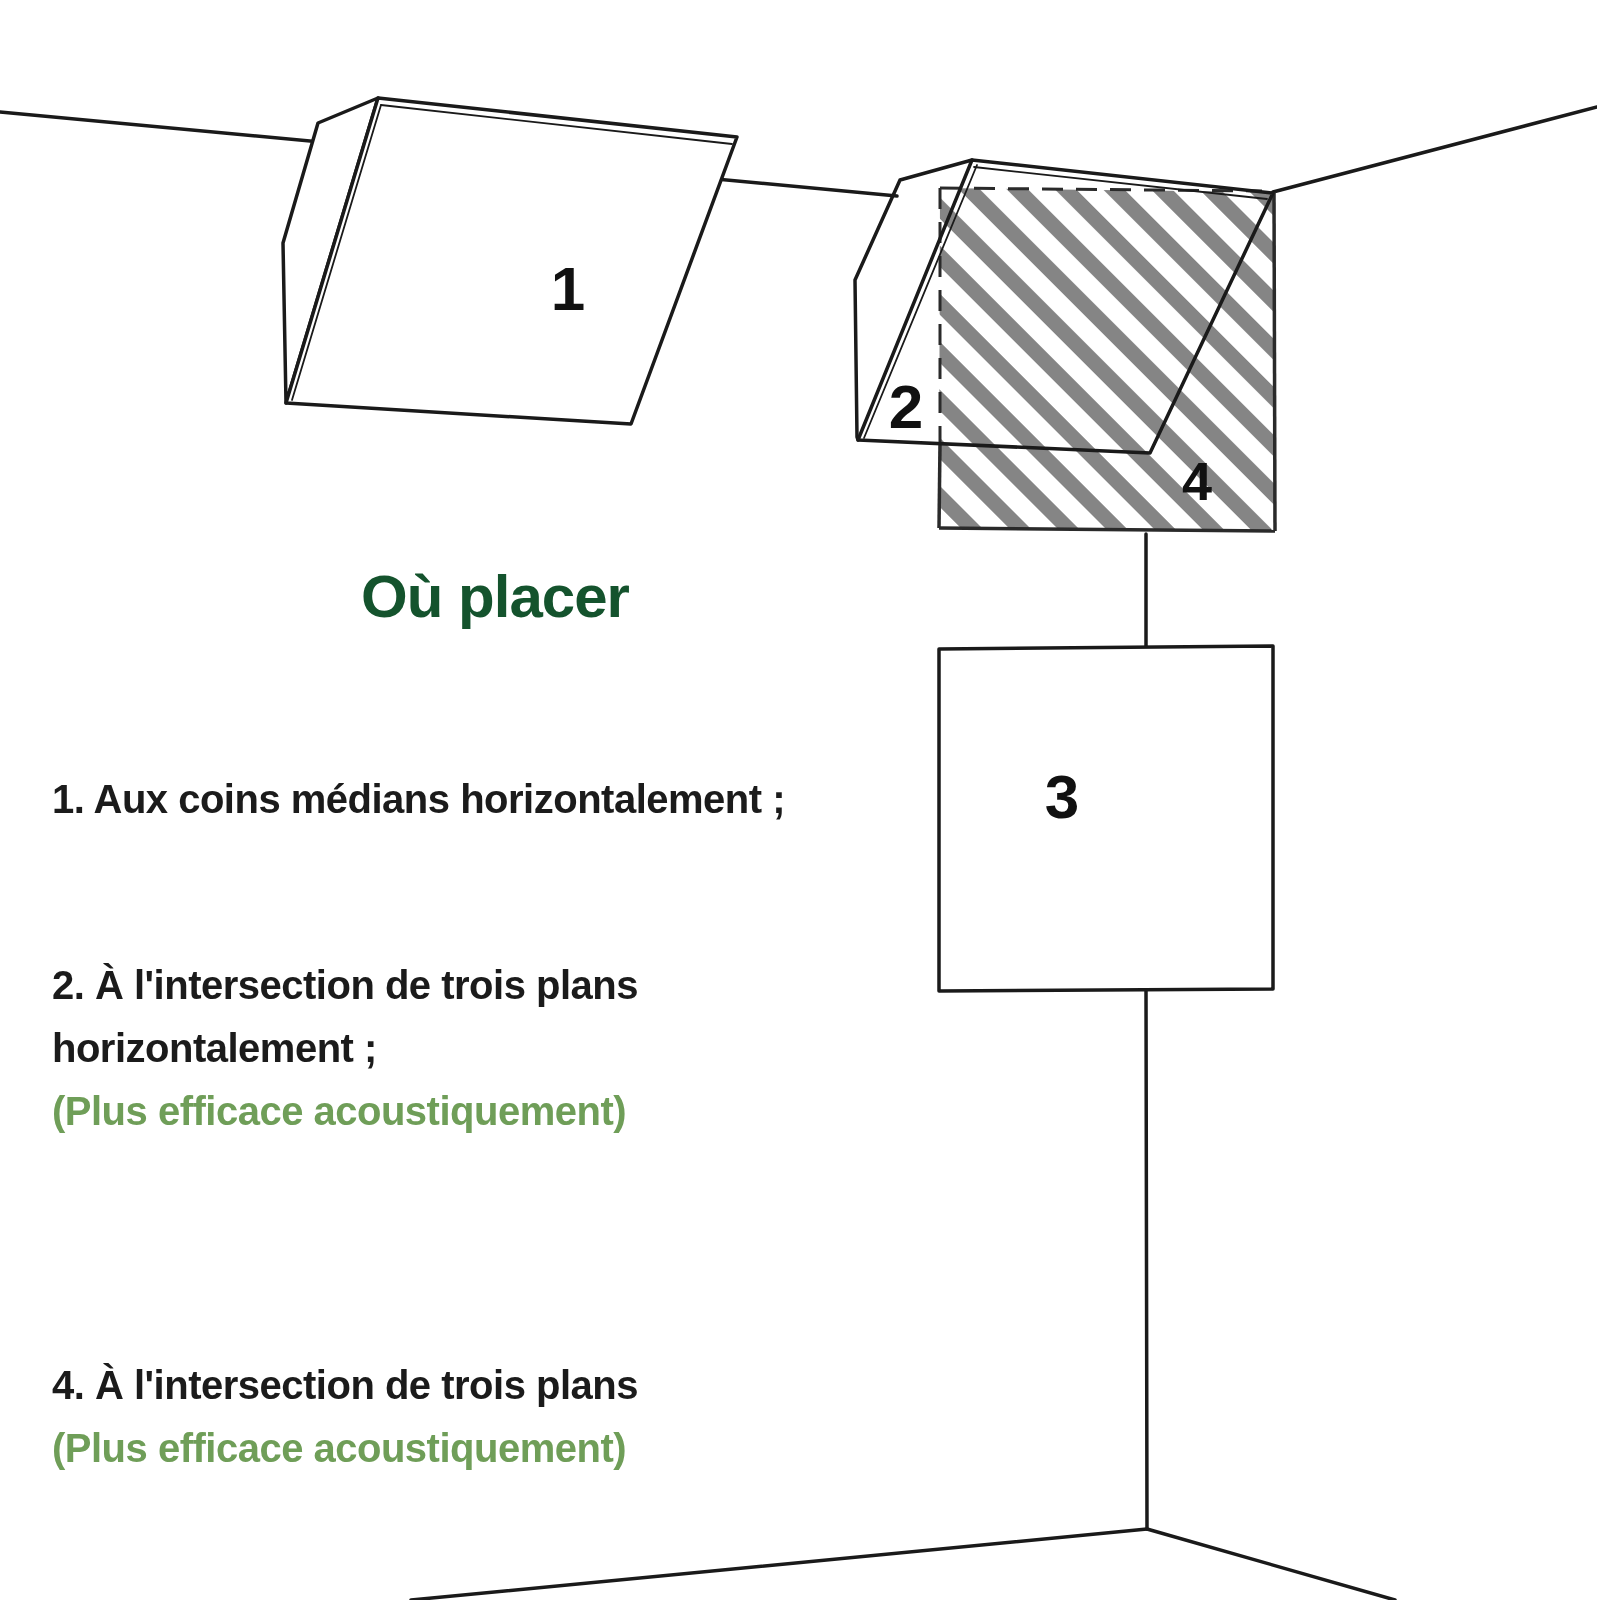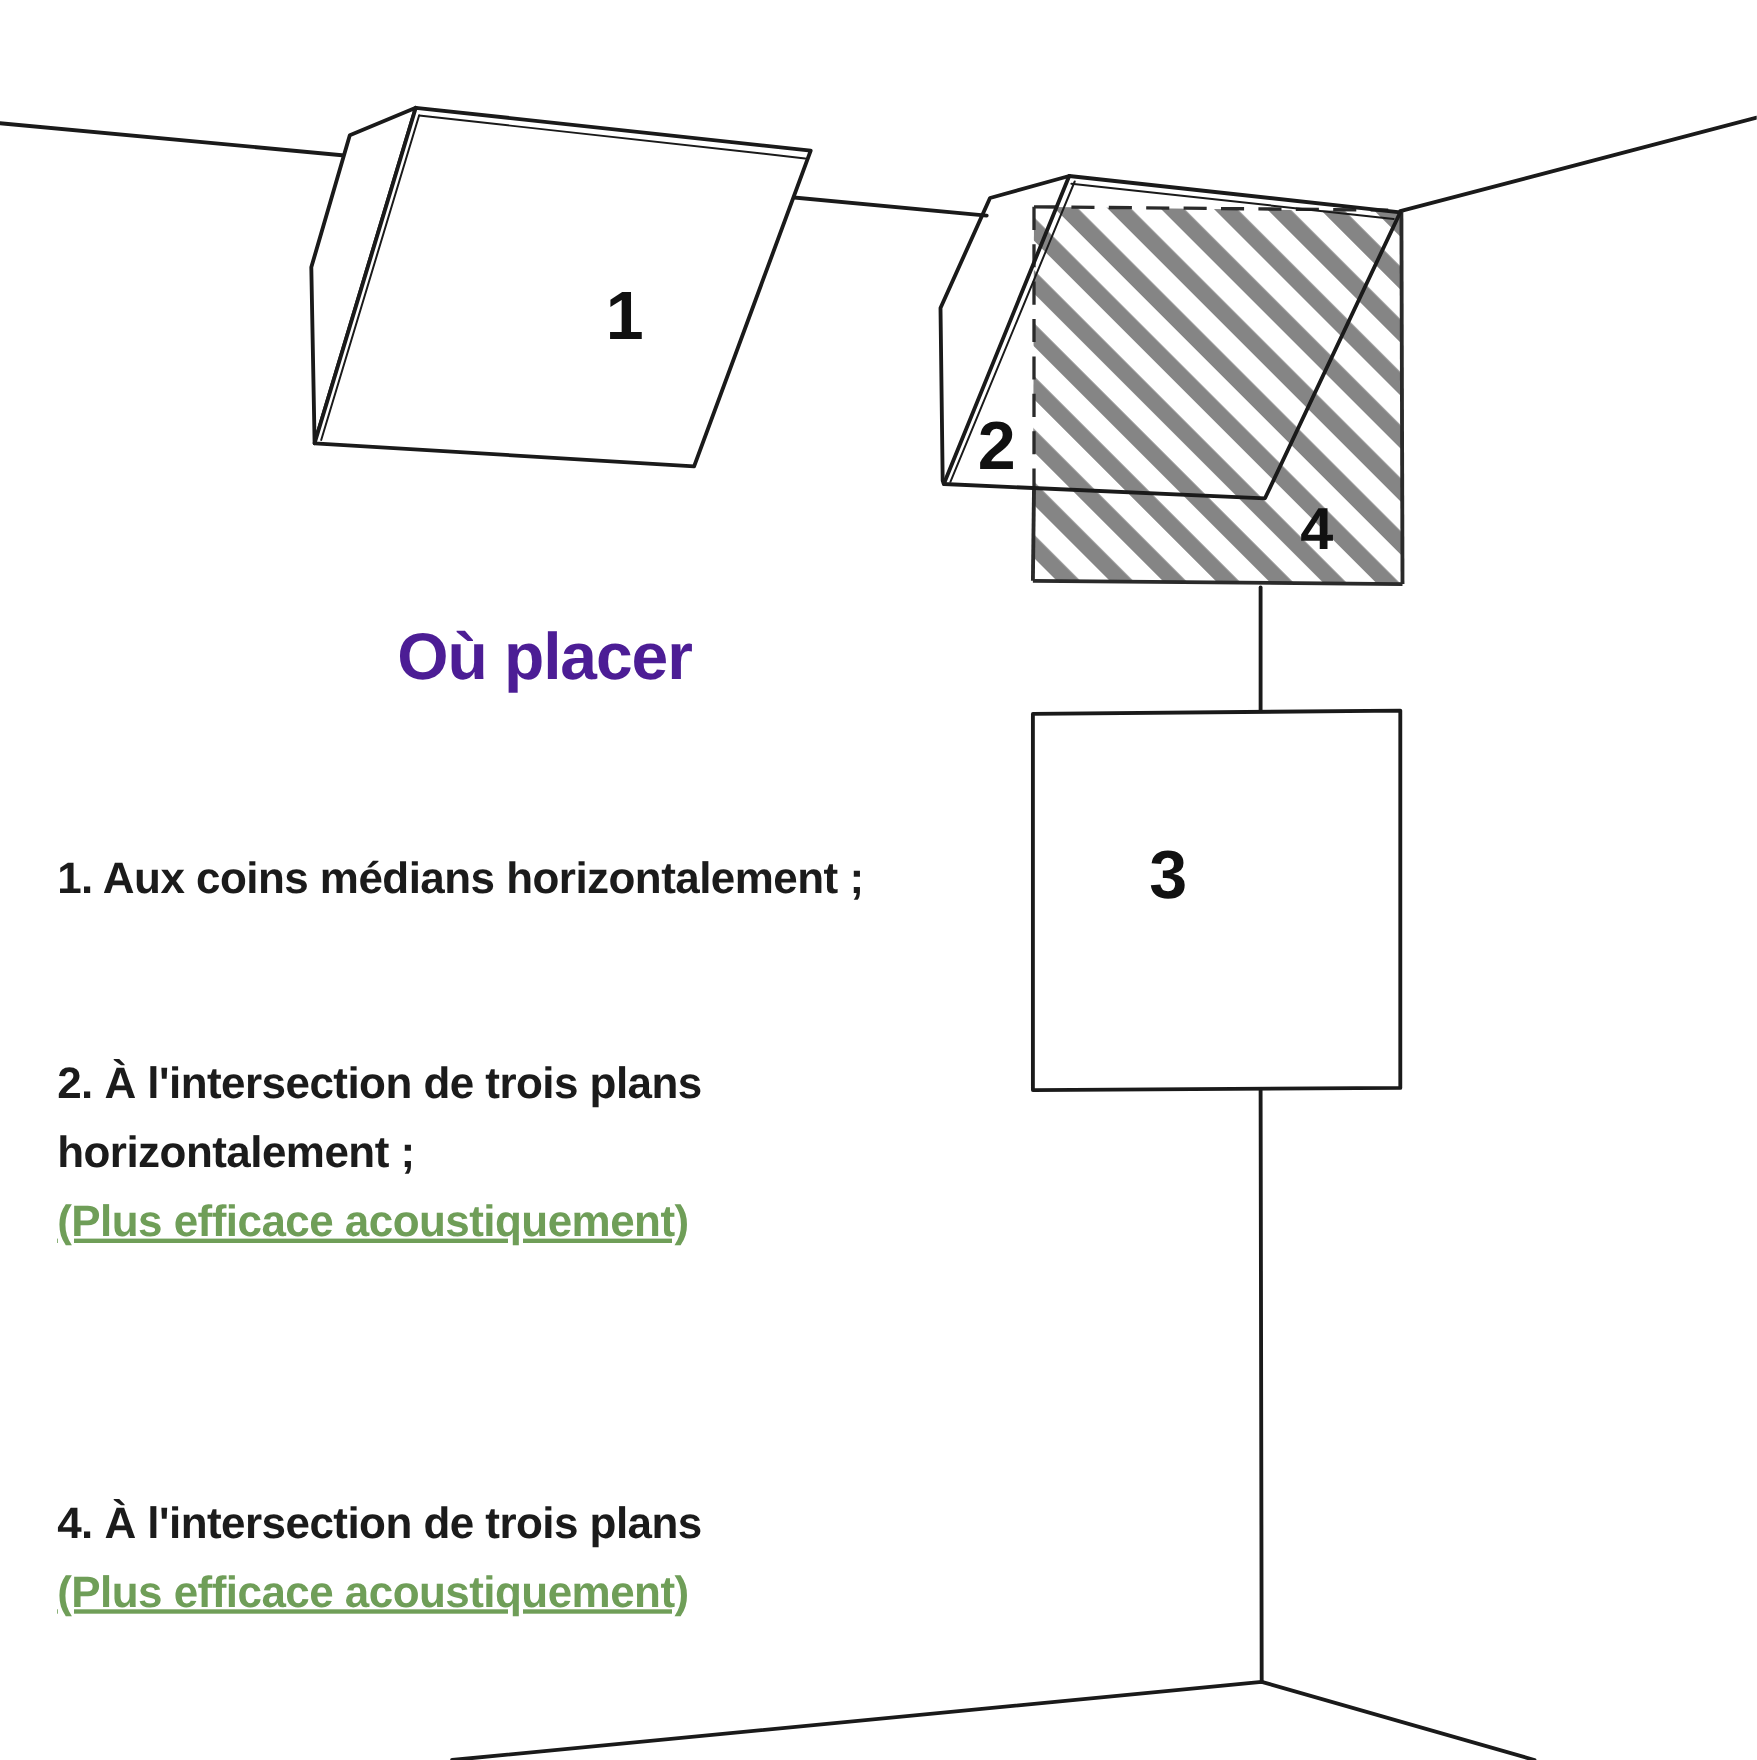--- a/index.html
+++ b/index.html
@@ -6,32 +6,32 @@
   body{
     width:1597px;height:1600px;position:relative;overflow:hidden;
     font-family:"Liberation Sans",sans-serif;color:#1b1b1b;
   }
   #stage{position:absolute;left:0;top:0;width:1597px;height:1600px;}
   svg#room{position:absolute;left:0;top:0;}
 
   .title{
     position:absolute;left:0;top:563px;width:990px;
     text-align:center;font-size:60px;font-weight:700;line-height:68px;
-    letter-spacing:-1px;color:#4c1d95;
+    letter-spacing:-1px;color:#14532d;
   }
   .item{
     position:absolute;left:52px;
     font-size:40px;font-weight:700;line-height:63px;
     letter-spacing:-0.5px;color:#1b1b1b;white-space:nowrap;
   }
   .item-1{top:768px;}
   .item-2{top:954px;}
   .item-3{top:1161px;}
   .item-4{top:1354px;}
-  .note{color:#6f9e58;text-decoration:underline;}
+  .note{color:#6f9e58;}
 
   .num-label{
     font-family:"Liberation Sans",sans-serif;font-weight:700;fill:#111111;
   }
 </style>
 </head>
 <body>
 
 <div id="stage">
 

